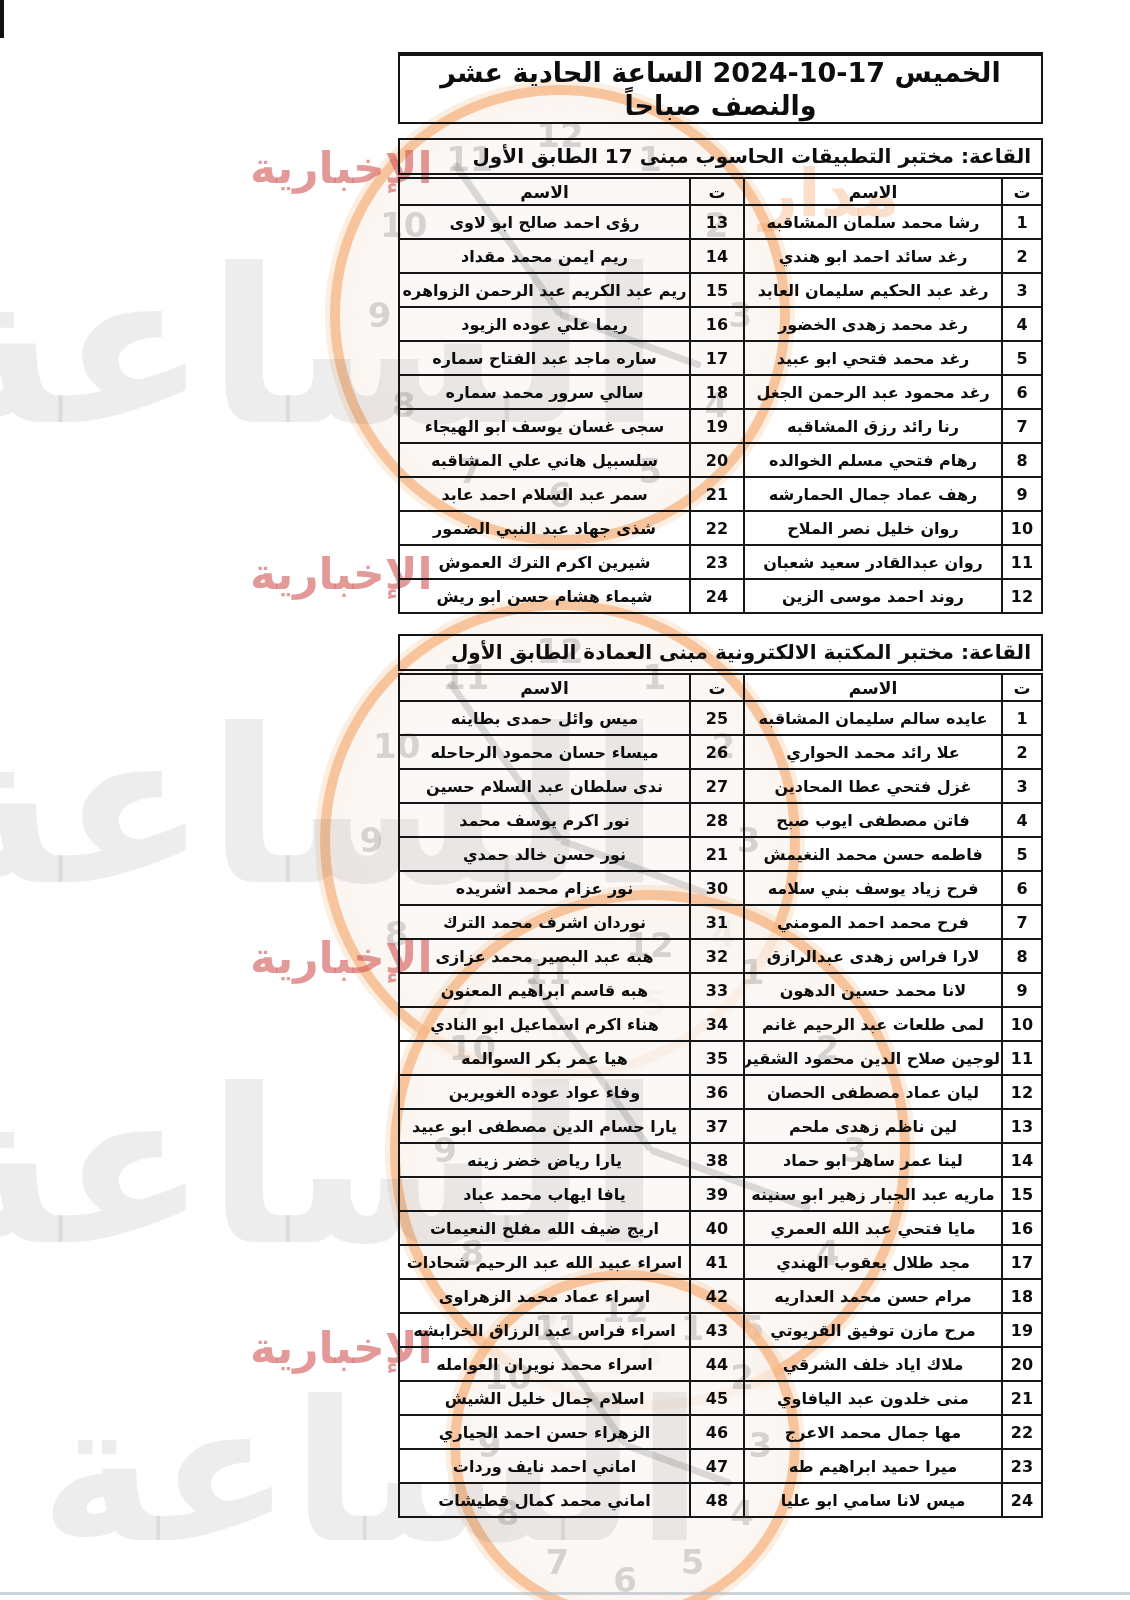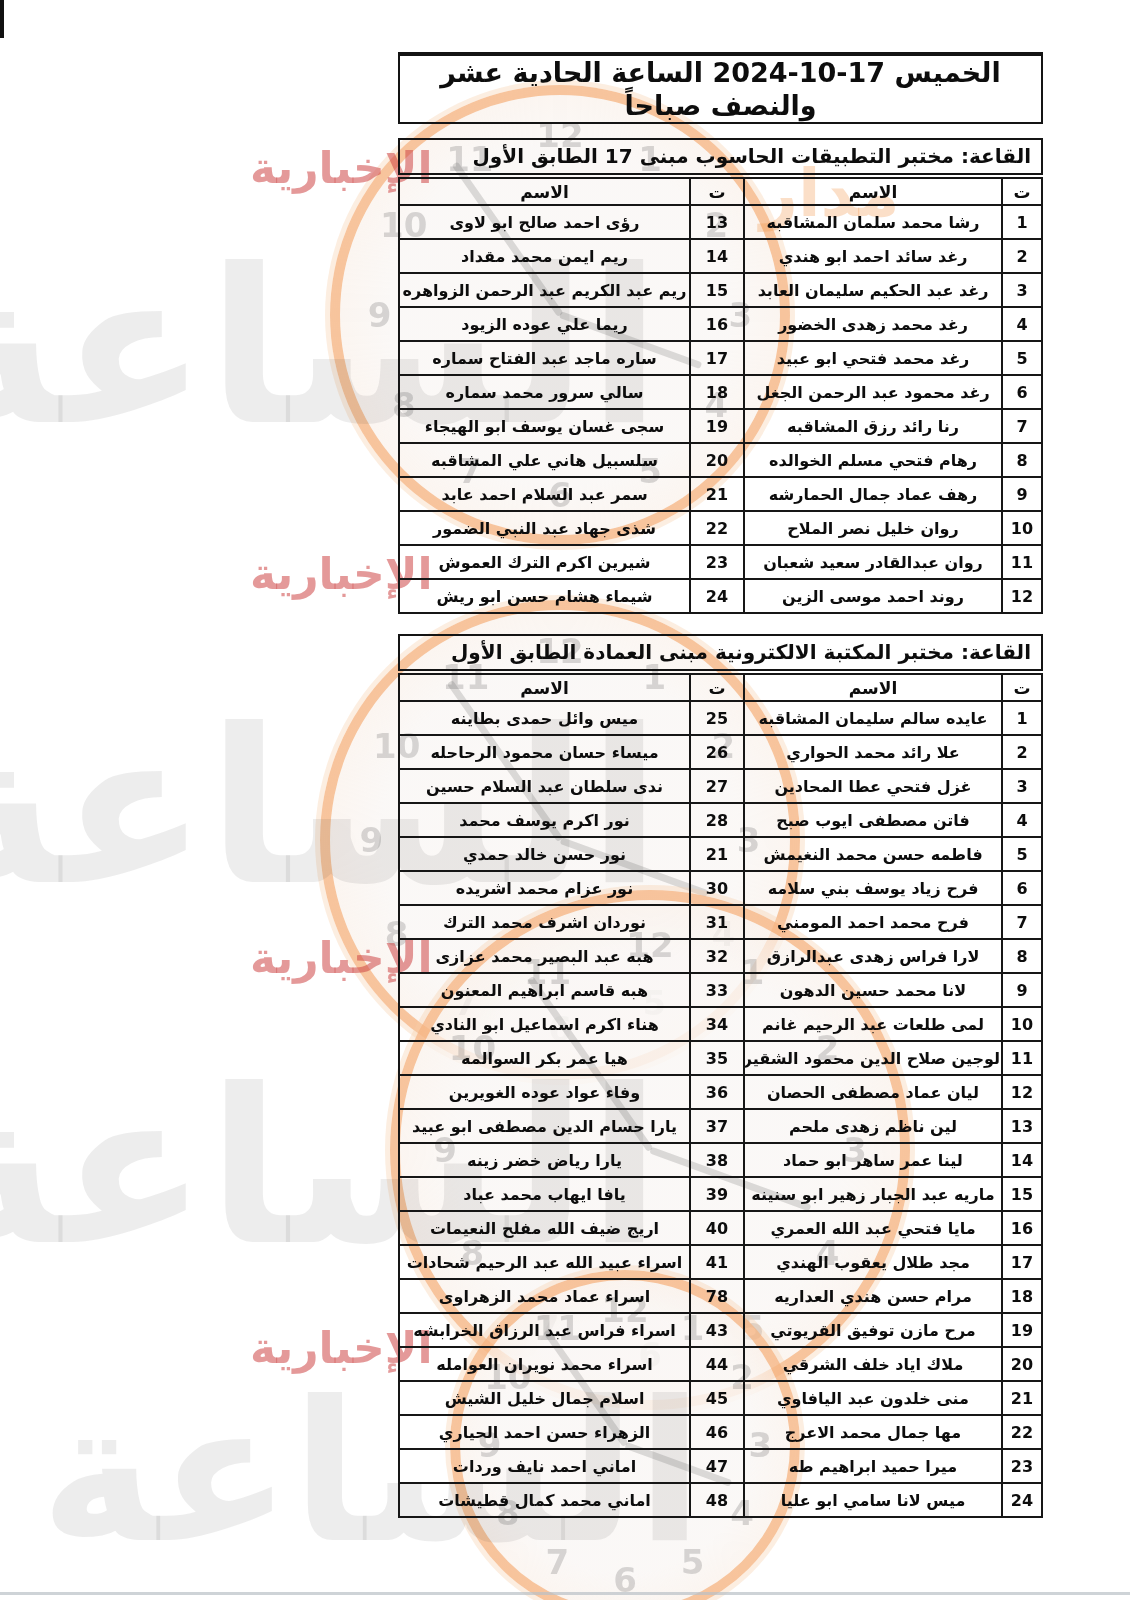--- a/index.html
+++ b/index.html
@@ -364,22 +364,22 @@
               <td class="name">اريج ضيف الله مفلح النعيمات</td>
             </tr>
             <tr>
               <td class="num">17</td>
               <td class="name">مجد طلال يعقوب الهندي</td>
               <td class="num">41</td>
               <td class="name">اسراء عبيد الله عبد الرحيم شحادات</td>
             </tr>
             <tr>
               <td class="num">18</td>
-              <td class="name">مرام حسن هندي العداريه</td>
-              <td class="num">78</td>
+              <td class="name">مرام حسن محمد العداريه</td>
+              <td class="num">42</td>
               <td class="name">اسراء عماد محمد الزهراوى</td>
             </tr>
             <tr>
               <td class="num">19</td>
               <td class="name">مرح مازن توفيق القريوتي</td>
               <td class="num">43</td>
               <td class="name">اسراء فراس عبد الرزاق الخرابشه</td>
             </tr>
             <tr>
               <td class="num">20</td>

